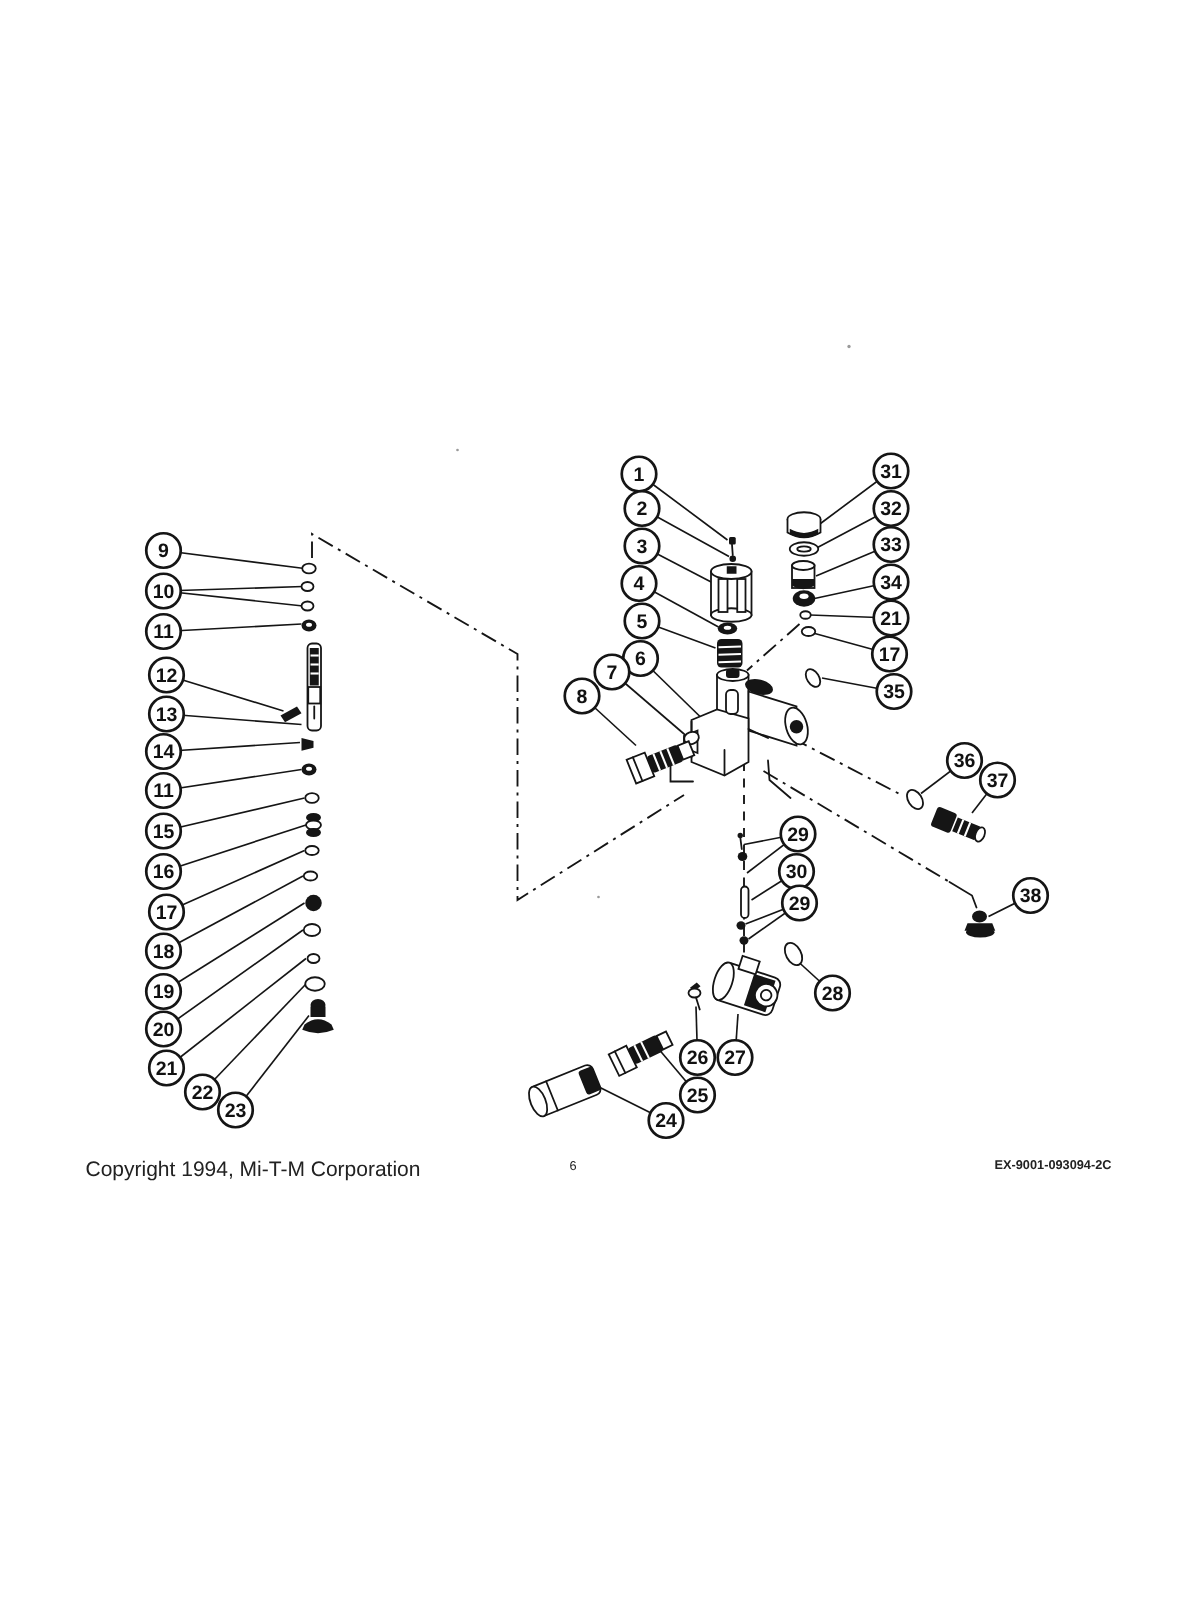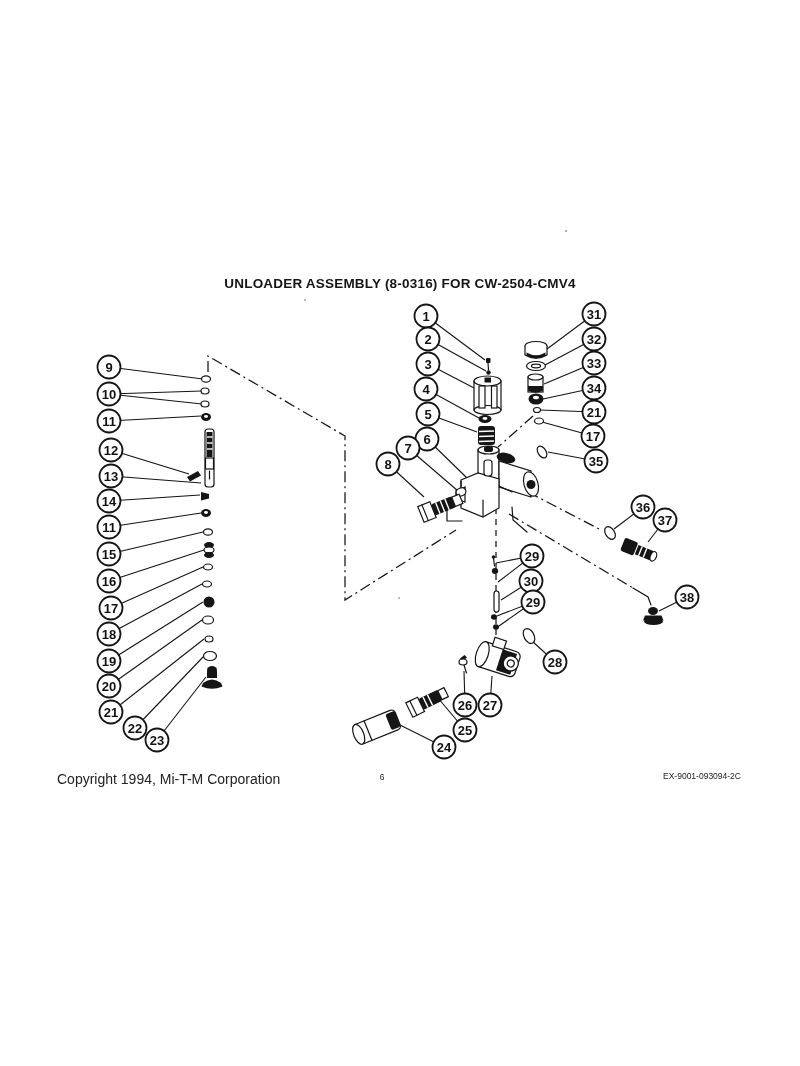--- a/index.html
+++ b/index.html
@@ -9,42 +9,41 @@
     position:relative; width:800px; height:1066px; margin:0 auto;
     background:var(--paper); overflow:hidden;
     font-family:"Liberation Sans", sans-serif; color:var(--ink);
   }
   .title {
     position:absolute; top:276px; left:0; width:100%;
     text-align:center; font-size:13.5px; font-weight:bold; letter-spacing:.2px;
   }
   .footer-left  { position:absolute; top:771px; left:57px;  font-size:14px; color:#222; }
   .footer-page  { position:absolute; top:772px; left:370px; width:24px; text-align:center; font-size:8.5px; color:#222; }
-  .footer-right { position:absolute; top:771px; right:59px; font-size:8.5px; color:#222; }
+  .footer-right { position:absolute; top:771px; right:59px; font-size:8.5px; color:#222;font-weight:bold; }
   svg.diagram { position:absolute; left:0; top:0; }
   .ln  { stroke:var(--ink); stroke-width:1.2; fill:none; stroke-linecap:round; }
   .wh  { fill:#fff; stroke:var(--ink); stroke-width:1.2; }
   .bk  { fill:var(--ink); stroke:none; }
   .wt  { stroke:#fff; stroke-width:1.4; fill:none; }
   .axis{ stroke:var(--ink); stroke-width:1.25; fill:none; stroke-dasharray:11 4 2 4; }
   .dash{ stroke-dasharray:6 5; }
   .leader { stroke:var(--ink); stroke-width:1.1; }
   .callout-circle { fill:#fff; stroke:var(--ink); stroke-width:1.8; }
   .callout-num {
     font-family:"Liberation Sans", sans-serif; font-size:13px; font-weight:bold;
     fill:#111; text-anchor:middle;
   }
   .speck { fill:#9a9a9a; }
 </style>
 </head>
 <body>
 
 <div class="page">
 
-  <div class="title">UNLOADER ASSEMBLY (8-0316) FOR CW-2504-CMV4</div>
 
   <svg class="diagram" width="800" height="1066" viewBox="0 0 800 1066" xmlns="http://www.w3.org/2000/svg">
 
     <g>
       <path class="axis" d="M208,372 L208,356 L345,436 L345,600 L456,530"></path>
       <path class="axis" d="M533,416 L498,447"></path>
       <path class="axis" d="M528,492 L601,530"></path>
       <path class="axis" d="M509,514 L633,588"></path>
       <path class="ln" d="M633,588 L648,597 L651,605"></path>
       <path class="axis dash" d="M496,508 L496,640"></path>

